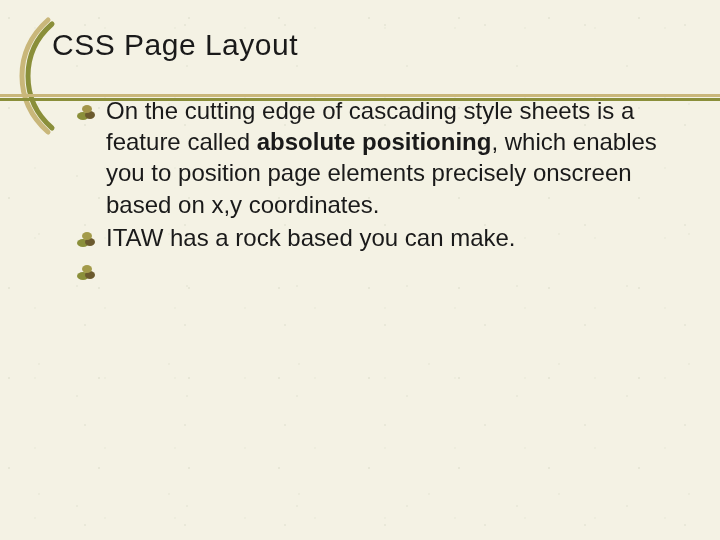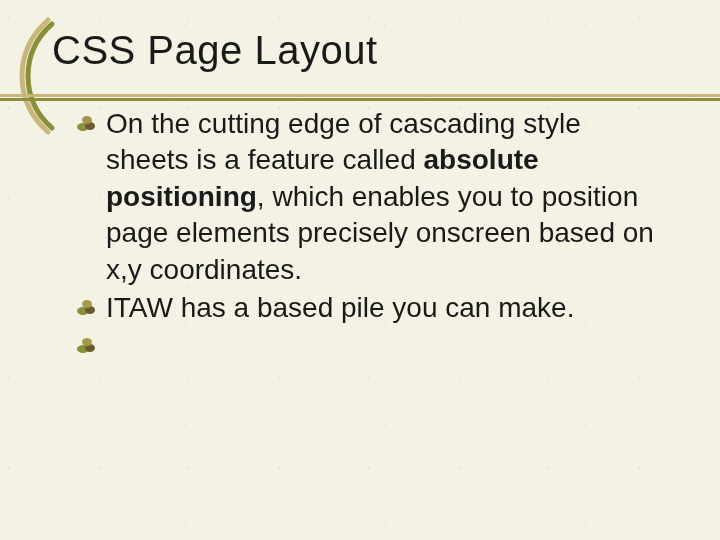--- a/index.html
+++ b/index.html
@@ -56,33 +56,33 @@
     position: absolute;
     left: -40px;
     top: -12px;
     width: 60px;
     height: 120px;
     pointer-events: none;
   }
   h1.title {
     margin: 0;
     padding-left: 2px;
-    font-size: 40px;
+    font-size: 30px;
     font-weight: 400;
     letter-spacing: 0.5px;
     line-height: 1.1;
   }
   ul.body {
     list-style: none;
     margin: 0;
     padding: 0 0 0 56px;
   }
   ul.body li {
     position: relative;
-    font-size: 28px;
+    font-size: 24px;
     line-height: 1.3;
     margin: 0 0 2px 0;
     font-weight: 400;
   }
   ul.body li .bullet-icon {
     position: absolute;
     left: -30px;
     top: 7px;
     width: 20px;
     height: 20px;
@@ -116,21 +116,21 @@
       <span>
         <span>On the cutting edge of cascading style sheets is a feature called </span><span class="bold">absolute positioning</span><span>, which enables you to position page elements precisely onscreen based on x,y coordinates.</span>
       </span>
     </li>
     <li>
       <svg class="bullet-icon" viewBox="0 0 20 20">
         <ellipse cx="7" cy="14" rx="6" ry="4" fill="#8a8f3a"></ellipse>
         <ellipse cx="14" cy="13" rx="5" ry="4" fill="#6b5a2e"></ellipse>
         <ellipse cx="11" cy="7" rx="5" ry="4" fill="#a39b4a"></ellipse>
       </svg>
-      <span>ITAW has a based pile you can make.</span>
+      <span>ITAW has a rock based you can make.</span>
     </li>
     <li>
       <svg class="bullet-icon" viewBox="0 0 20 20">
         <ellipse cx="7" cy="14" rx="6" ry="4" fill="#8a8f3a"></ellipse>
         <ellipse cx="14" cy="13" rx="5" ry="4" fill="#6b5a2e"></ellipse>
         <ellipse cx="11" cy="7" rx="5" ry="4" fill="#a39b4a"></ellipse>
       </svg>
     </li>
   </ul>
 

